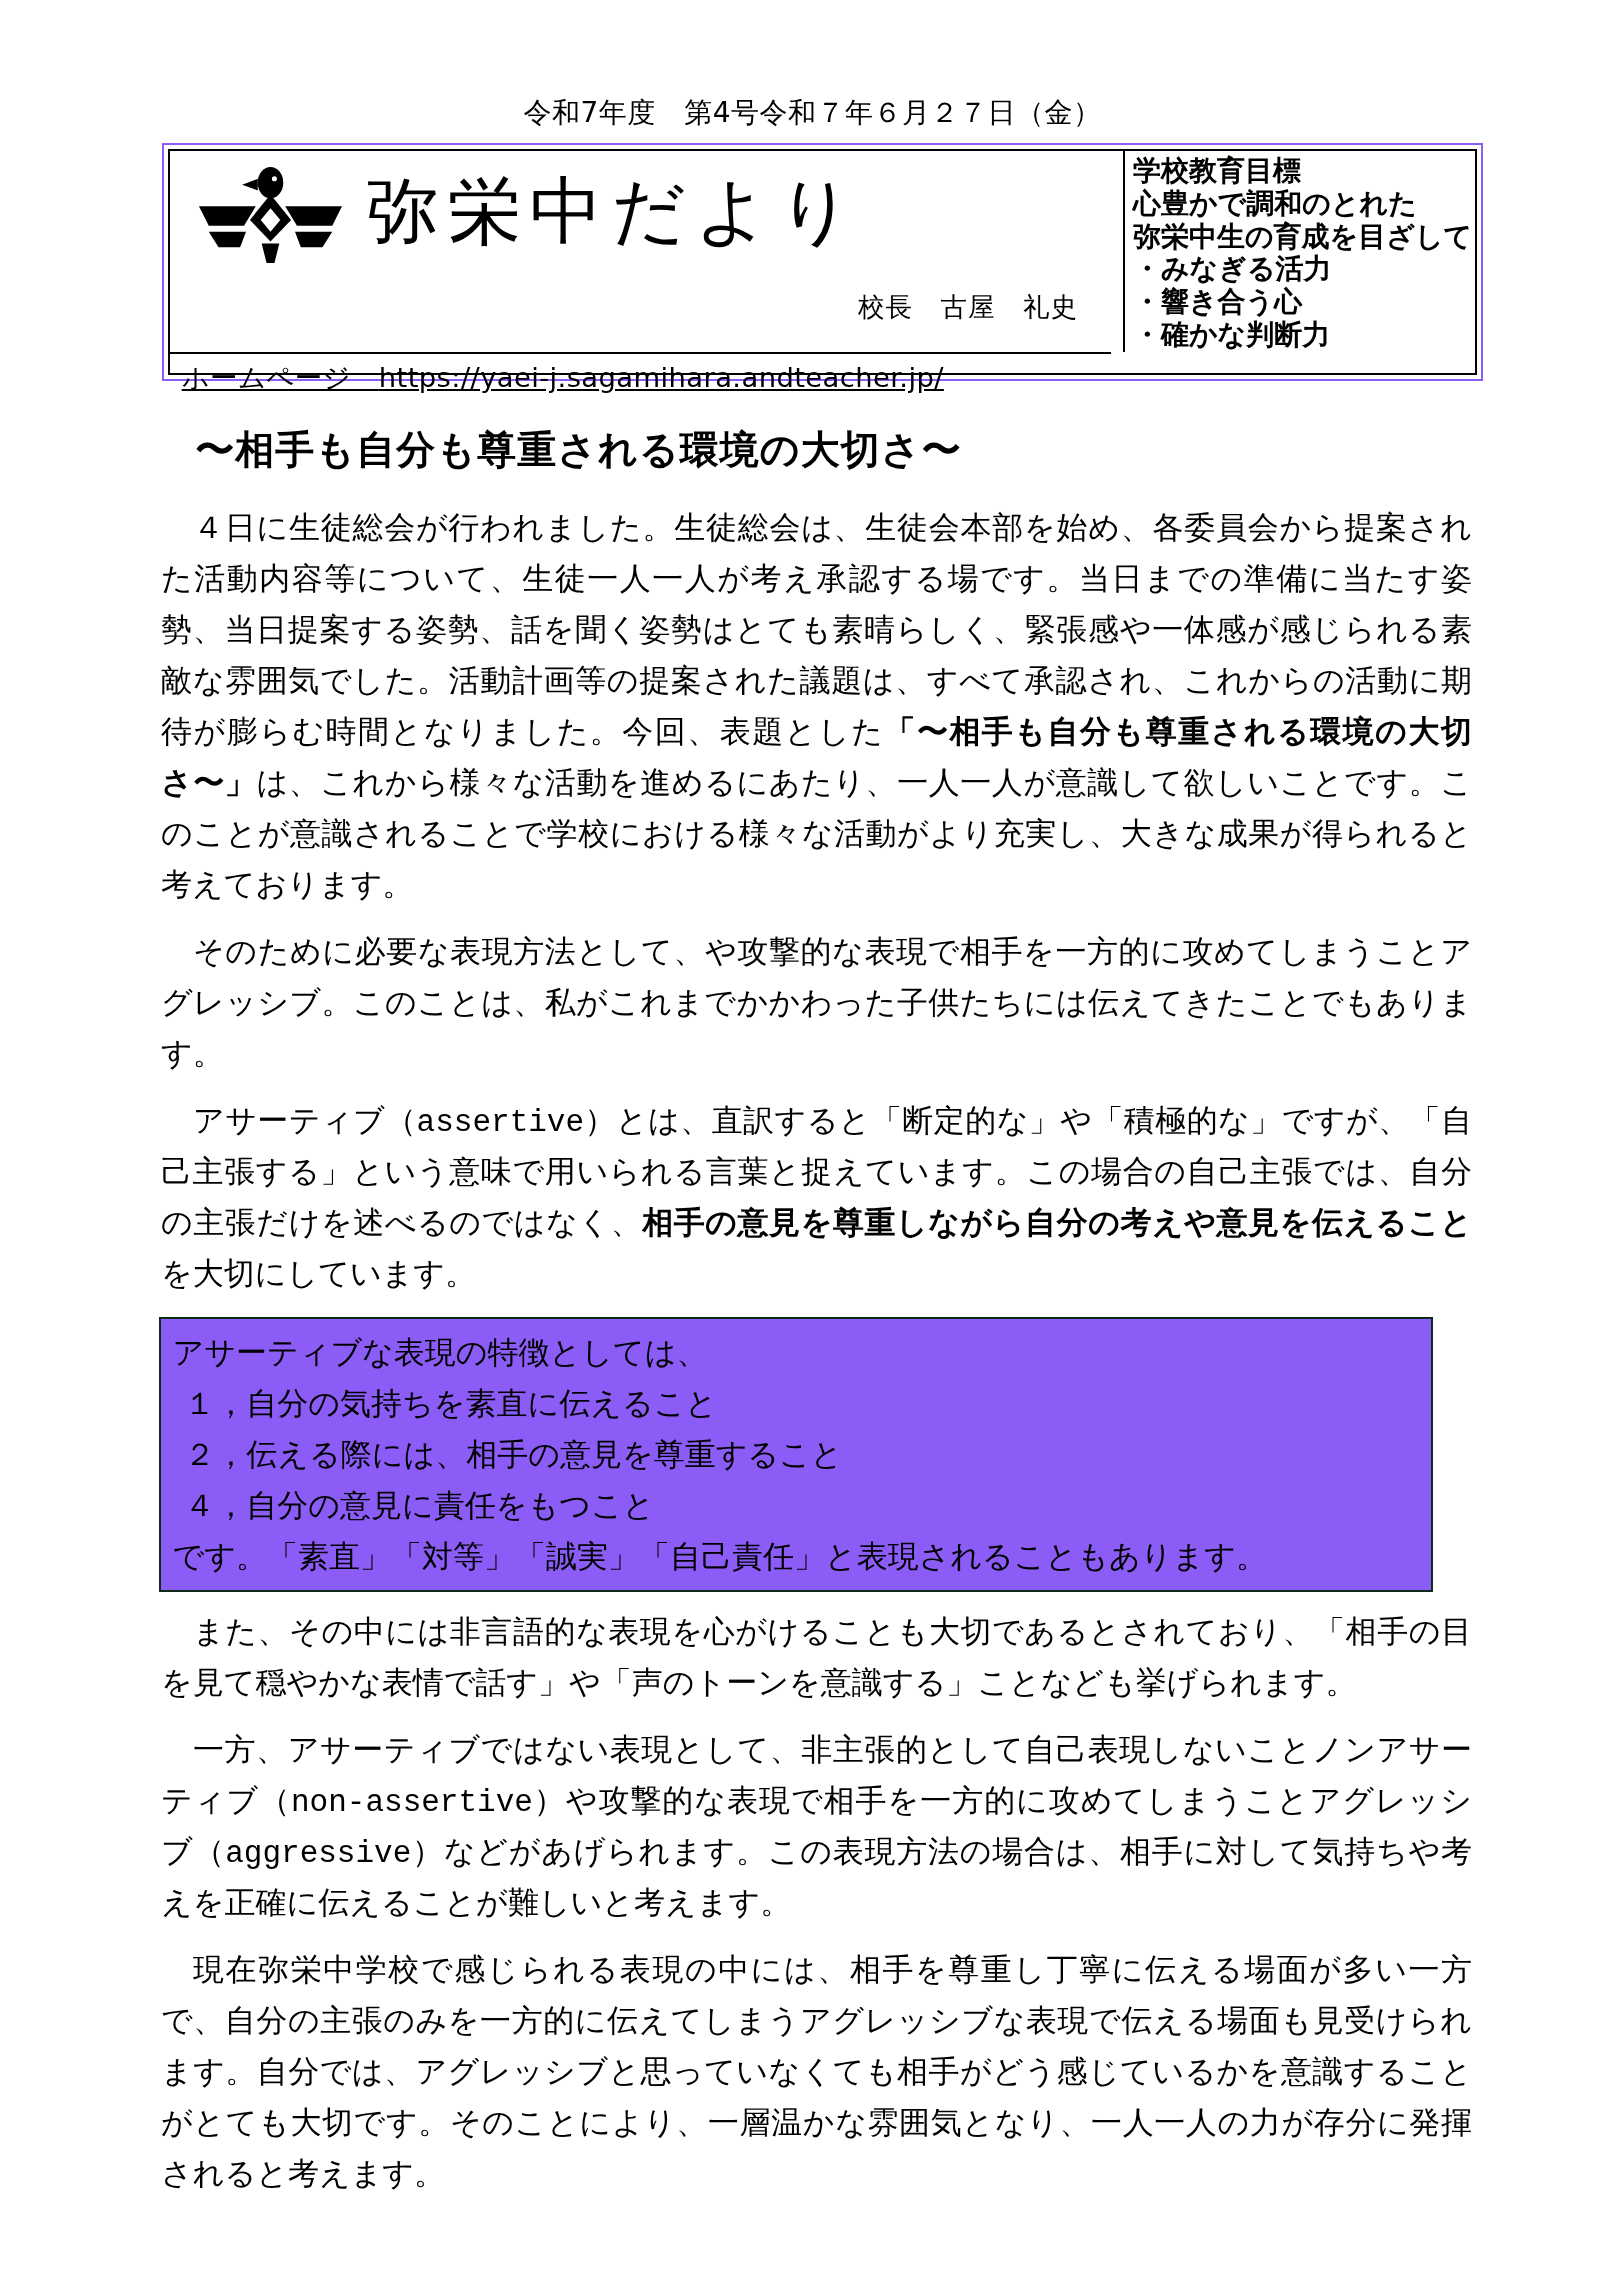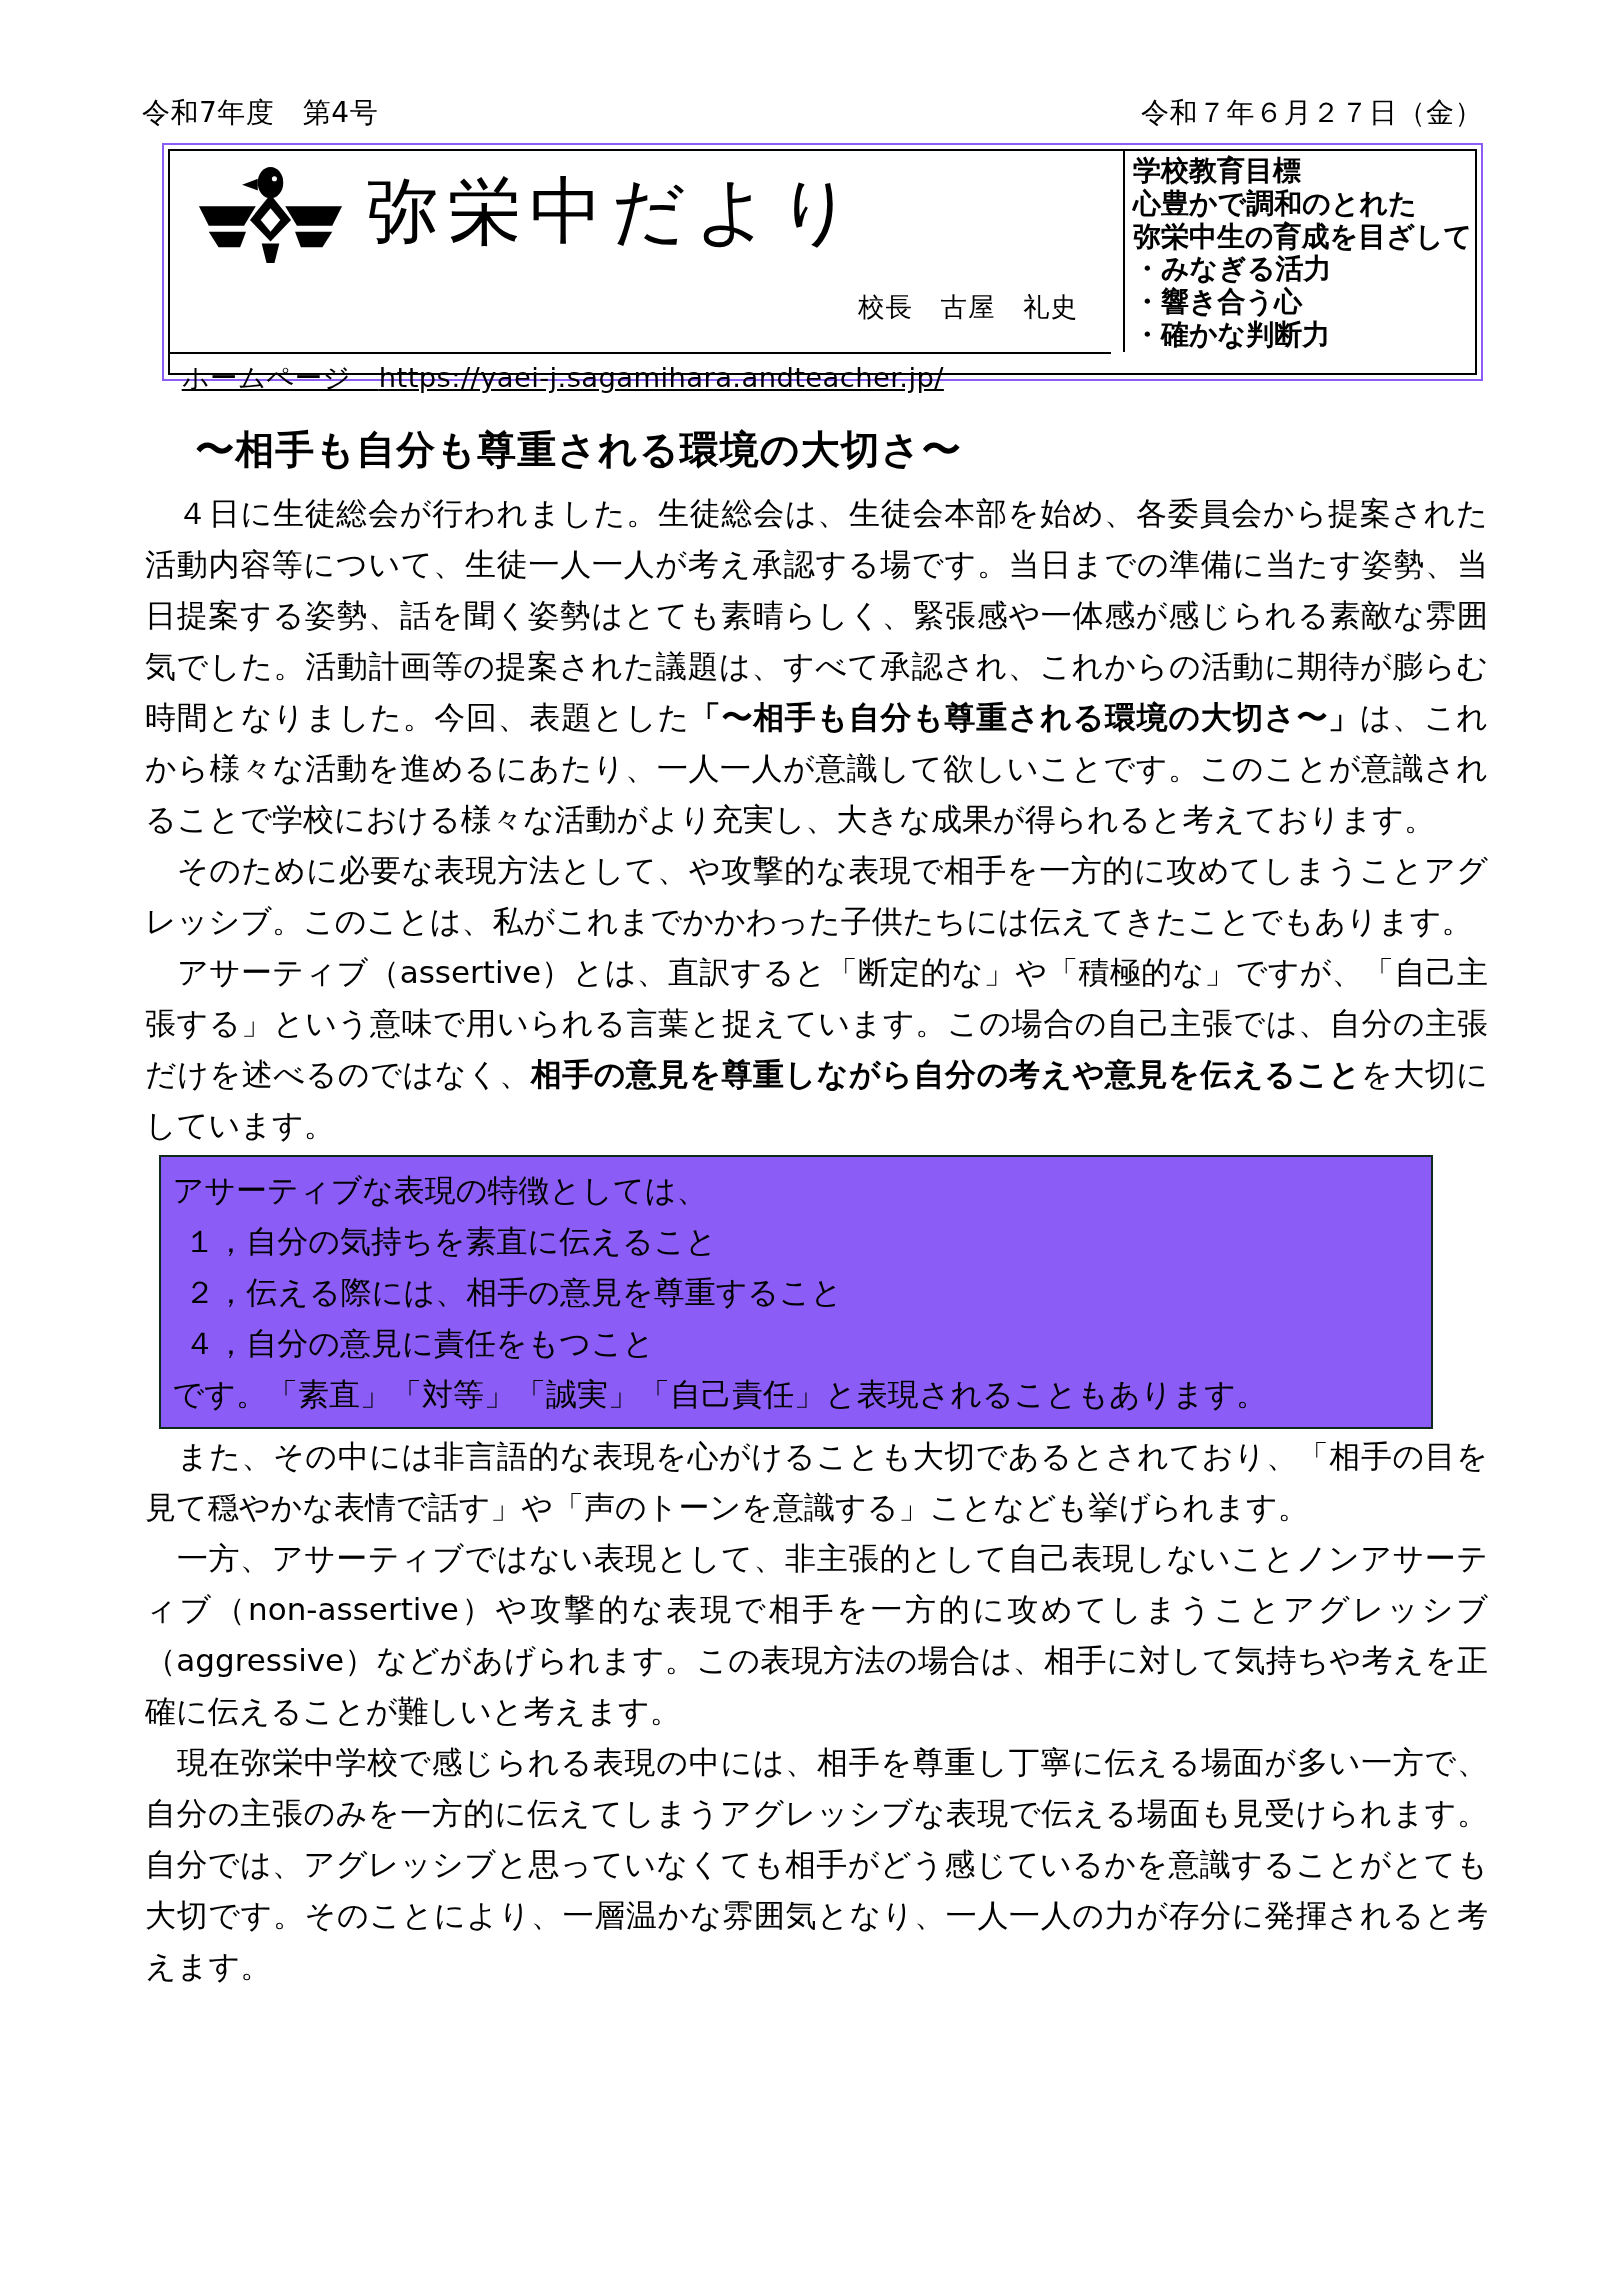--- a/index.html
+++ b/index.html
@@ -23,21 +23,21 @@
     position: relative;
   }
 
   
   .meta-row {
     position: absolute;
     top: 94px;
     left: 142px;
     right: 137px;
     display: flex;
-    justify-content: space-between;
+    justify-content: center;
     align-items: baseline;
     font-size: 28px;
     letter-spacing: 0.5px;
   }
   .meta-left { white-space: pre; }
   .meta-right { white-space: pre; }
 
   
   .masthead {
     position: absolute;
@@ -131,22 +131,23 @@
     position: absolute;
     top: 488px;
     left: 145px;
     width: 1343px;
     font-size: 31px;
     line-height: 51px;
     text-align: justify;
     text-justify: inter-character;
   }
   .body p {
-    margin: 0;
+    margin: 16px;
     text-indent: 32px;
+    font-family: Liberation Mono, monospace;
   }
   .body b { font-weight: bold; }
 
   
   .hl-box {
     margin: 3.9px 0 2px 13.7px;
     width: 1274px;
     background: #8b5cf6;
     border: 2.9px solid #0d2a1a;
     box-sizing: border-box;

